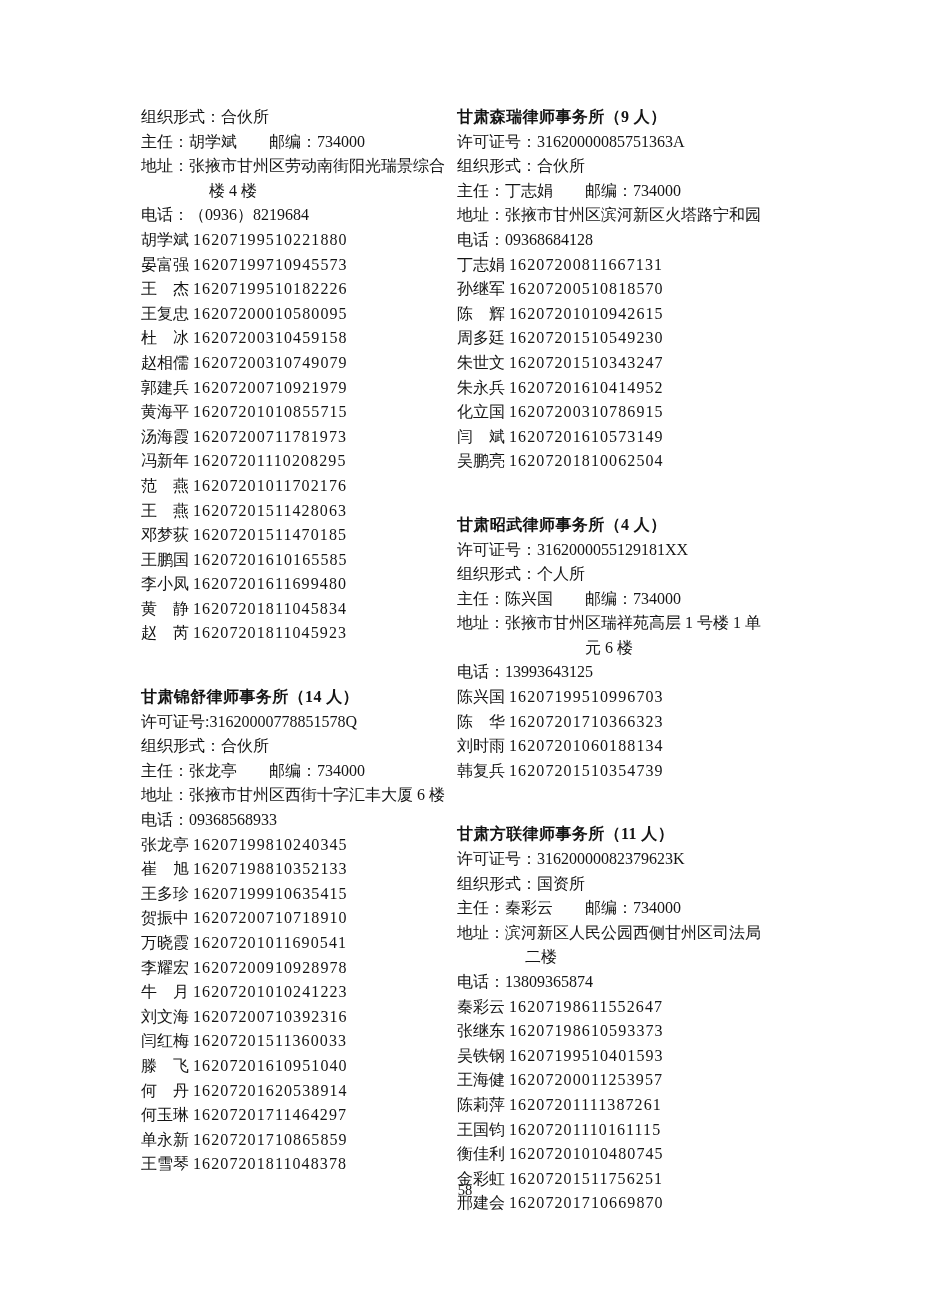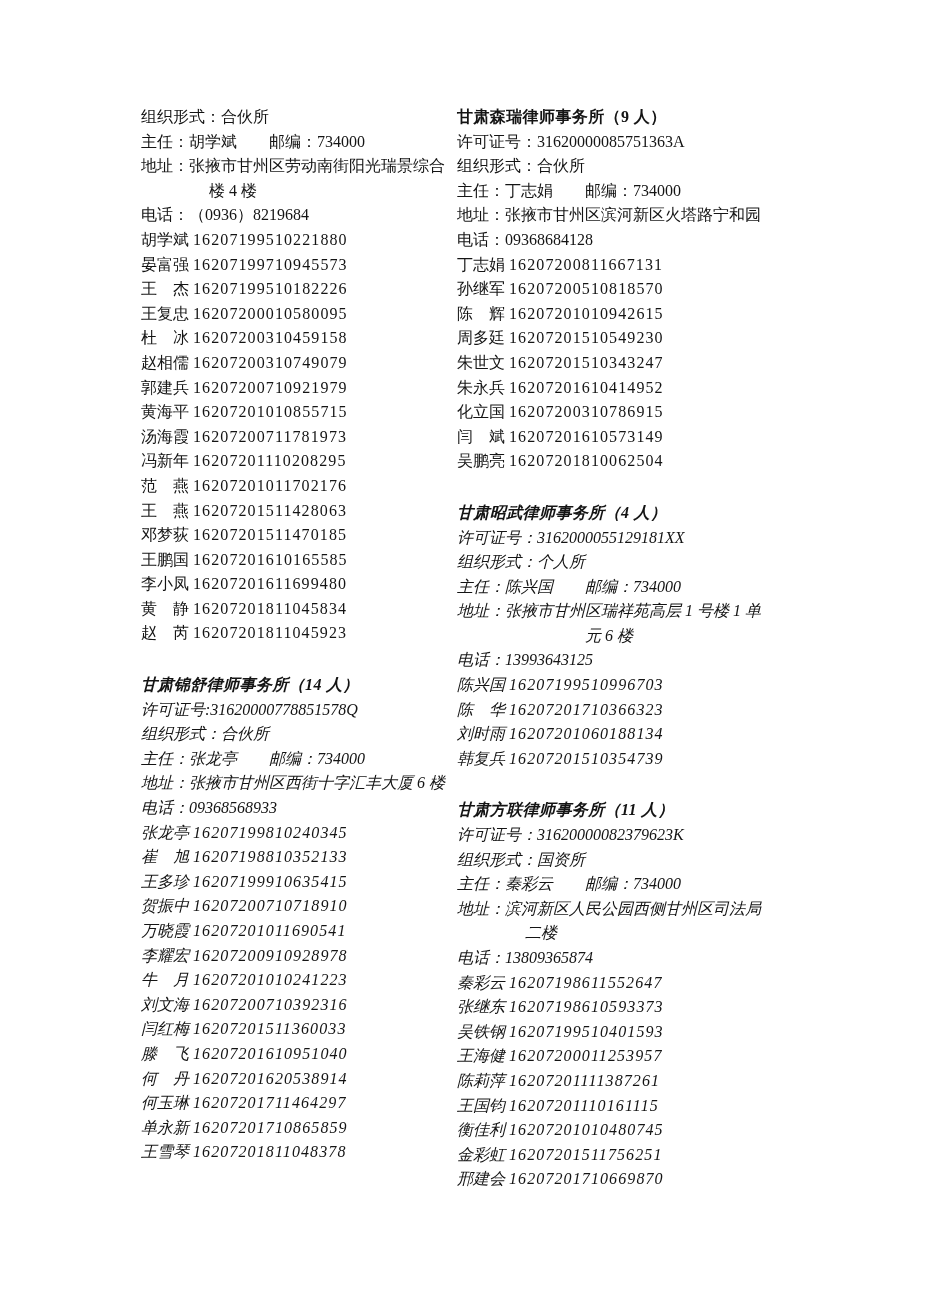--- a/index.html
+++ b/index.html
@@ -19,21 +19,21 @@
   }
   .col {
     position: absolute;
     top: 105px;
     width: 338px;
     line-height: 24.6px;
     white-space: pre-wrap;
   }
   .col-left  { left: 141px; }
   .col-right { left: 457px; }
-  .section + .section { margin-top: 27px; font-style: italic; }
+  .section + .section { margin-top: 39px; }
   .firm-title {
     font-weight: bold;
     letter-spacing: 0.4px;
   }
   .info-line { }
   .lawyer-line { }
   .lawyer-name { }
   .num { letter-spacing: 1.1px; }
   .page-num {
     position: absolute;
@@ -44,13 +44,14 @@
     font-size: 14.5px;
     line-height: 20px;
   }
 </style>
 </head>
 <body>
 
 <div class="page">
   <div class="col col-left"><div class="section"><div class="info-line">组织形式：合伙所</div><div class="info-line">主任：胡学斌　　邮编：734000</div><div class="info-line">地址：张掖市甘州区劳动南街阳光瑞景综合</div><div class="info-line">　　　　 楼 4 楼</div><div class="info-line">电话：（0936）8219684</div><div class="lawyer-line"><span class="lawyer-name">胡学斌</span> <span class="num">16207199510221880</span></div><div class="lawyer-line"><span class="lawyer-name">晏富强</span> <span class="num">16207199710945573</span></div><div class="lawyer-line"><span class="lawyer-name">王　杰</span> <span class="num">16207199510182226</span></div><div class="lawyer-line"><span class="lawyer-name">王复忠</span> <span class="num">16207200010580095</span></div><div class="lawyer-line"><span class="lawyer-name">杜　冰</span> <span class="num">16207200310459158</span></div><div class="lawyer-line"><span class="lawyer-name">赵相儒</span> <span class="num">16207200310749079</span></div><div class="lawyer-line"><span class="lawyer-name">郭建兵</span> <span class="num">16207200710921979</span></div><div class="lawyer-line"><span class="lawyer-name">黄海平</span> <span class="num">16207201010855715</span></div><div class="lawyer-line"><span class="lawyer-name">汤海霞</span> <span class="num">16207200711781973</span></div><div class="lawyer-line"><span class="lawyer-name">冯新年</span> <span class="num">16207201110208295</span></div><div class="lawyer-line"><span class="lawyer-name">范　燕</span> <span class="num">16207201011702176</span></div><div class="lawyer-line"><span class="lawyer-name">王　燕</span> <span class="num">16207201511428063</span></div><div class="lawyer-line"><span class="lawyer-name">邓梦荻</span> <span class="num">16207201511470185</span></div><div class="lawyer-line"><span class="lawyer-name">王鹏国</span> <span class="num">16207201610165585</span></div><div class="lawyer-line"><span class="lawyer-name">李小凤</span> <span class="num">16207201611699480</span></div><div class="lawyer-line"><span class="lawyer-name">黄　静</span> <span class="num">16207201811045834</span></div><div class="lawyer-line"><span class="lawyer-name">赵　芮</span> <span class="num">16207201811045923</span></div></div><div class="section"><div class="firm-title">甘肃锦舒律师事务所（14 人）</div><div class="info-line">许可证号:31620000778851578Q</div><div class="info-line">组织形式：合伙所</div><div class="info-line">主任：张龙亭　　邮编：734000</div><div class="info-line">地址：张掖市甘州区西街十字汇丰大厦 6 楼</div><div class="info-line">电话：09368568933</div><div class="lawyer-line"><span class="lawyer-name">张龙亭</span> <span class="num">16207199810240345</span></div><div class="lawyer-line"><span class="lawyer-name">崔　旭</span> <span class="num">16207198810352133</span></div><div class="lawyer-line"><span class="lawyer-name">王多珍</span> <span class="num">16207199910635415</span></div><div class="lawyer-line"><span class="lawyer-name">贺振中</span> <span class="num">16207200710718910</span></div><div class="lawyer-line"><span class="lawyer-name">万晓霞</span> <span class="num">16207201011690541</span></div><div class="lawyer-line"><span class="lawyer-name">李耀宏</span> <span class="num">16207200910928978</span></div><div class="lawyer-line"><span class="lawyer-name">牛　月</span> <span class="num">16207201010241223</span></div><div class="lawyer-line"><span class="lawyer-name">刘文海</span> <span class="num">16207200710392316</span></div><div class="lawyer-line"><span class="lawyer-name">闫红梅</span> <span class="num">16207201511360033</span></div><div class="lawyer-line"><span class="lawyer-name">滕　飞</span> <span class="num">16207201610951040</span></div><div class="lawyer-line"><span class="lawyer-name">何　丹</span> <span class="num">16207201620538914</span></div><div class="lawyer-line"><span class="lawyer-name">何玉琳</span> <span class="num">16207201711464297</span></div><div class="lawyer-line"><span class="lawyer-name">单永新</span> <span class="num">16207201710865859</span></div><div class="lawyer-line"><span class="lawyer-name">王雪琴</span> <span class="num">16207201811048378</span></div></div></div>
   <div class="col col-right"><div class="section"><div class="firm-title">甘肃森瑞律师事务所（9 人）</div><div class="info-line">许可证号：31620000085751363A</div><div class="info-line">组织形式：合伙所</div><div class="info-line">主任：丁志娟　　邮编：734000</div><div class="info-line">地址：张掖市甘州区滨河新区火塔路宁和园</div><div class="info-line">电话：09368684128</div><div class="lawyer-line"><span class="lawyer-name">丁志娟</span> <span class="num">16207200811667131</span></div><div class="lawyer-line"><span class="lawyer-name">孙继军</span> <span class="num">16207200510818570</span></div><div class="lawyer-line"><span class="lawyer-name">陈　辉</span> <span class="num">16207201010942615</span></div><div class="lawyer-line"><span class="lawyer-name">周多廷</span> <span class="num">16207201510549230</span></div><div class="lawyer-line"><span class="lawyer-name">朱世文</span> <span class="num">16207201510343247</span></div><div class="lawyer-line"><span class="lawyer-name">朱永兵</span> <span class="num">16207201610414952</span></div><div class="lawyer-line"><span class="lawyer-name">化立国</span> <span class="num">16207200310786915</span></div><div class="lawyer-line"><span class="lawyer-name">闫　斌</span> <span class="num">16207201610573149</span></div><div class="lawyer-line"><span class="lawyer-name">吴鹏亮</span> <span class="num">16207201810062504</span></div></div><div class="section"><div class="firm-title">甘肃昭武律师事务所（4 人）</div><div class="info-line">许可证号：3162000055129181XX</div><div class="info-line">组织形式：个人所</div><div class="info-line">主任：陈兴国　　邮编：734000</div><div class="info-line">地址：张掖市甘州区瑞祥苑高层 1 号楼 1 单</div><div class="info-line">　　　　　　　　元 6 楼</div><div class="info-line">电话：13993643125</div><div class="lawyer-line"><span class="lawyer-name">陈兴国</span> <span class="num">16207199510996703</span></div><div class="lawyer-line"><span class="lawyer-name">陈　华</span> <span class="num">16207201710366323</span></div><div class="lawyer-line"><span class="lawyer-name">刘时雨</span> <span class="num">16207201060188134</span></div><div class="lawyer-line"><span class="lawyer-name">韩复兵</span> <span class="num">16207201510354739</span></div></div><div class="section"><div class="firm-title">甘肃方联律师事务所（11 人）</div><div class="info-line">许可证号：31620000082379623K</div><div class="info-line">组织形式：国资所</div><div class="info-line">主任：秦彩云　　邮编：734000</div><div class="info-line">地址：滨河新区人民公园西侧甘州区司法局</div><div class="info-line">　　　　 二楼</div><div class="info-line">电话：13809365874</div><div class="lawyer-line"><span class="lawyer-name">秦彩云</span> <span class="num">16207198611552647</span></div><div class="lawyer-line"><span class="lawyer-name">张继东</span> <span class="num">16207198610593373</span></div><div class="lawyer-line"><span class="lawyer-name">吴铁钢</span> <span class="num">16207199510401593</span></div><div class="lawyer-line"><span class="lawyer-name">王海健</span> <span class="num">16207200011253957</span></div><div class="lawyer-line"><span class="lawyer-name">陈莉萍</span> <span class="num">16207201111387261</span></div><div class="lawyer-line"><span class="lawyer-name">王国钧</span> <span class="num">16207201110161115</span></div><div class="lawyer-line"><span class="lawyer-name">衡佳利</span> <span class="num">16207201010480745</span></div><div class="lawyer-line"><span class="lawyer-name">金彩虹</span> <span class="num">16207201511756251</span></div><div class="lawyer-line"><span class="lawyer-name">邢建会</span> <span class="num">16207201710669870</span></div></div></div>
+  <div class="page-num">58</div>
 </div>
 
 </body></html>

